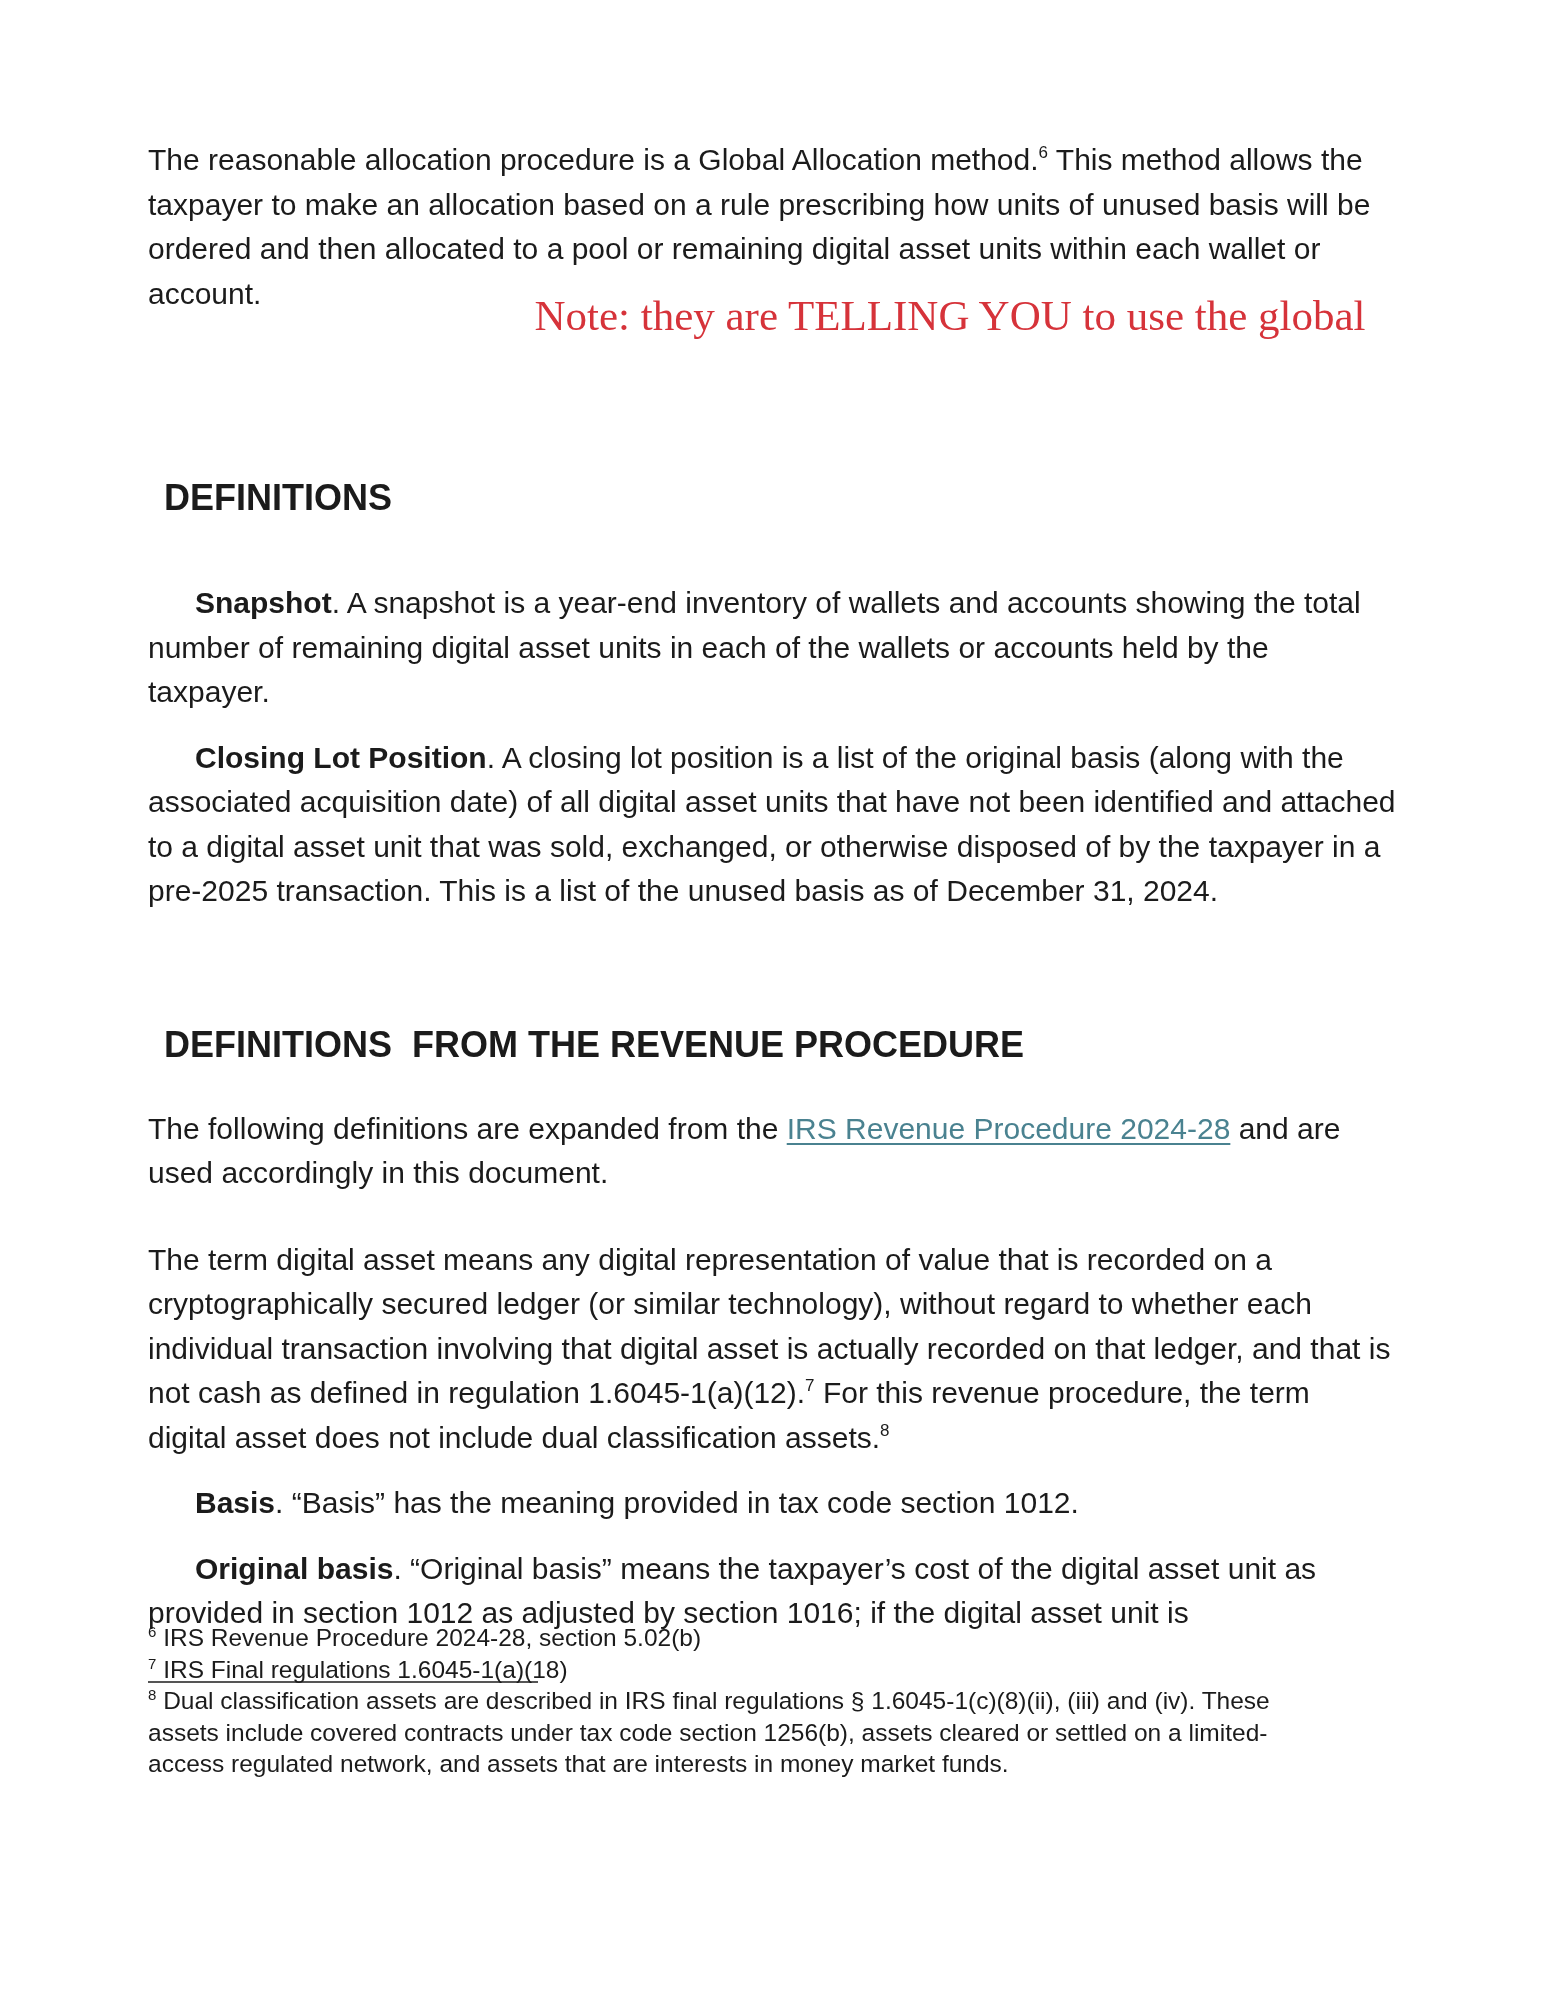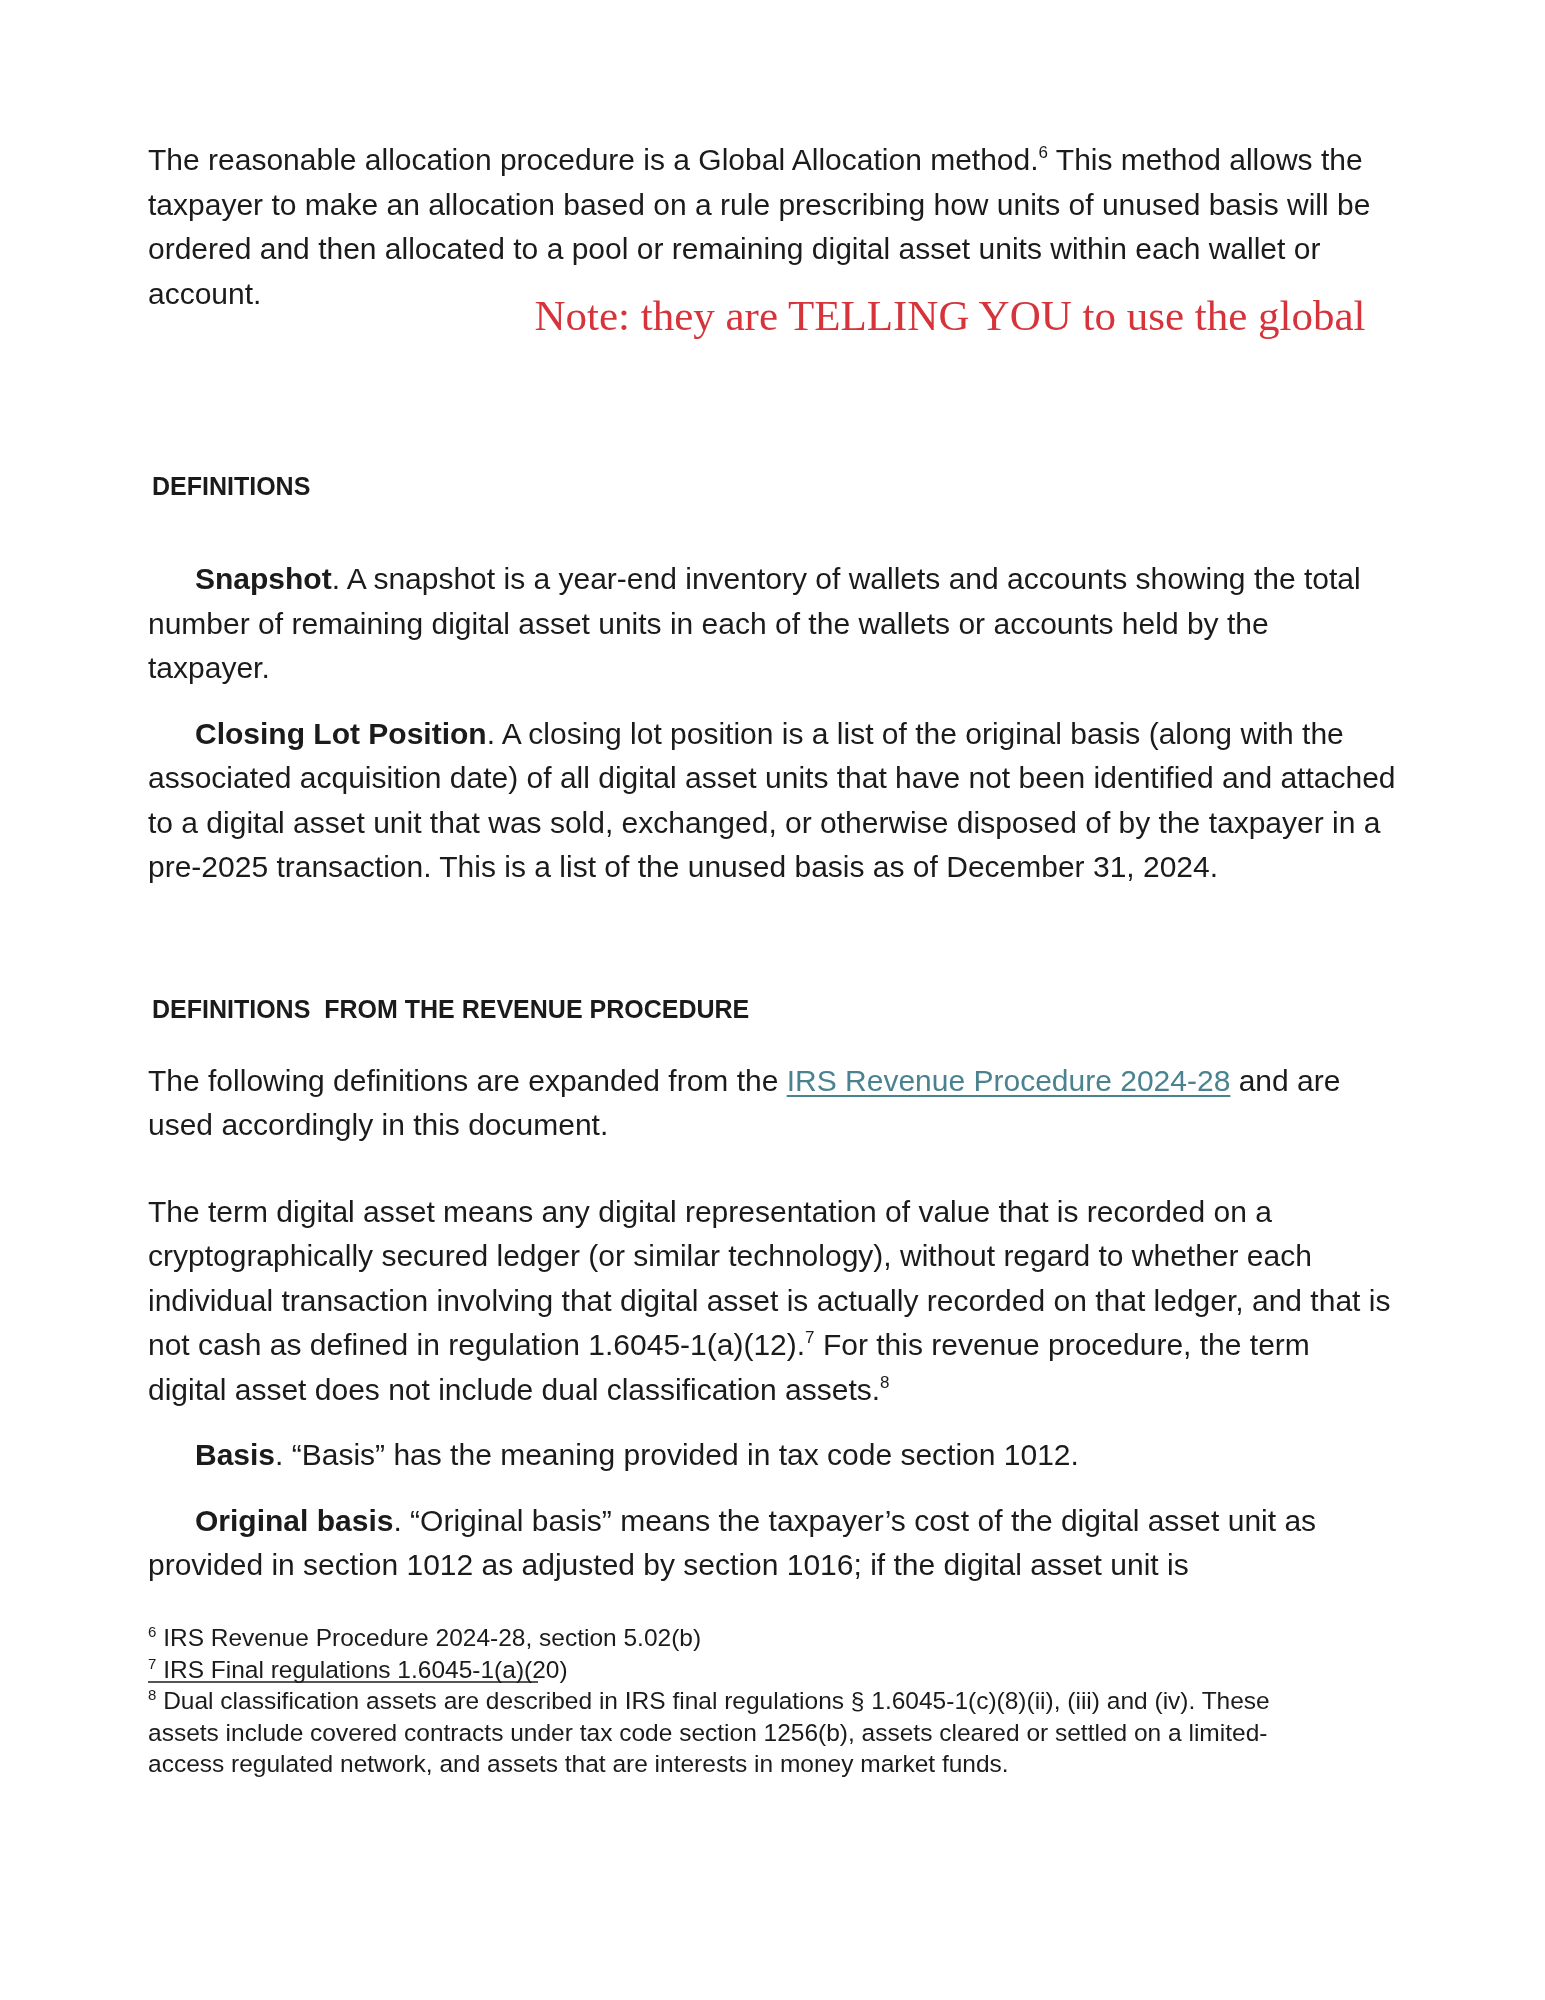--- a/index.html
+++ b/index.html
@@ -1,21 +1,21 @@
 <!DOCTYPE html>
 <html><head>
 <meta charset="utf-8">
 <style>
   html, body { margin: 0; padding: 0; background: #ffffff; }
   body { width: 1545px; height: 2000px; position: relative; overflow: hidden;
          font-family: "Liberation Sans", sans-serif; color: #1b1b1b; }
   .page { position: absolute; left: 148px; top: 138px; width: 1250px; }
   .p { font-size: 30px; line-height: 44.5px; margin: 0; }
   sup { font-size: 17px; vertical-align: 0; position: relative; top: -12px; line-height: 0; }
-  .h { font-size: 25px; font-weight: bold; margin: 4px; line-height: 40px; }
+  .h { font-size: 36px; font-weight: bold; margin: 16px; line-height: 40px; }
   b { font-weight: bold; margin-left: 47px; }
   .note { position: absolute; left: 440px; top: 288px; width: 1020px; text-align: center;
           font-family: "Liberation Serif", "DejaVu Serif", serif; font-size: 43px; line-height: 56px;
           color: #d6333a; }
   a.link { color: #4a8290; text-decoration: underline; text-decoration-thickness: 2px; text-underline-offset: 4px; }
   .rule { position: absolute; left: 148px; top: 1681px; width: 390px; height: 2px; background: #555; }
   .fn { position: absolute; left: 148px; top: 1622px; width: 1250px; font-size: 24.5px; line-height: 31.5px; color: #1b1b1b; }
   .fn sup { font-size: 15px; top: -9px; }
   .fn p { margin: 0; }
 </style>
@@ -47,15 +47,15 @@
 </div>
 
 <div class="note">
   <div>Note: they are TELLING YOU to use the global</div>
 </div>
 
 <div class="rule"></div>
 
 <div class="fn">
   <p><sup>6</sup><span> IRS Revenue Procedure 2024-28, section 5.02(b)</span></p>
-  <p><sup>7</sup><span> IRS Final regulations 1.6045-1(a)(20)</span></p>
+  <p><sup>7</sup><span> IRS Final regulations 1.6045-1(a)(18)</span></p>
   <p style="width:1170px;"><sup>8</sup><span> Dual classification assets are described in IRS final regulations § 1.6045-1(c)(8)(ii), (iii) and (iv). These assets include covered contracts under tax code section 1256(b), assets cleared or settled on a limited-access regulated network, and assets that are interests in money market funds.</span></p>
 </div>
 
 </body></html>

